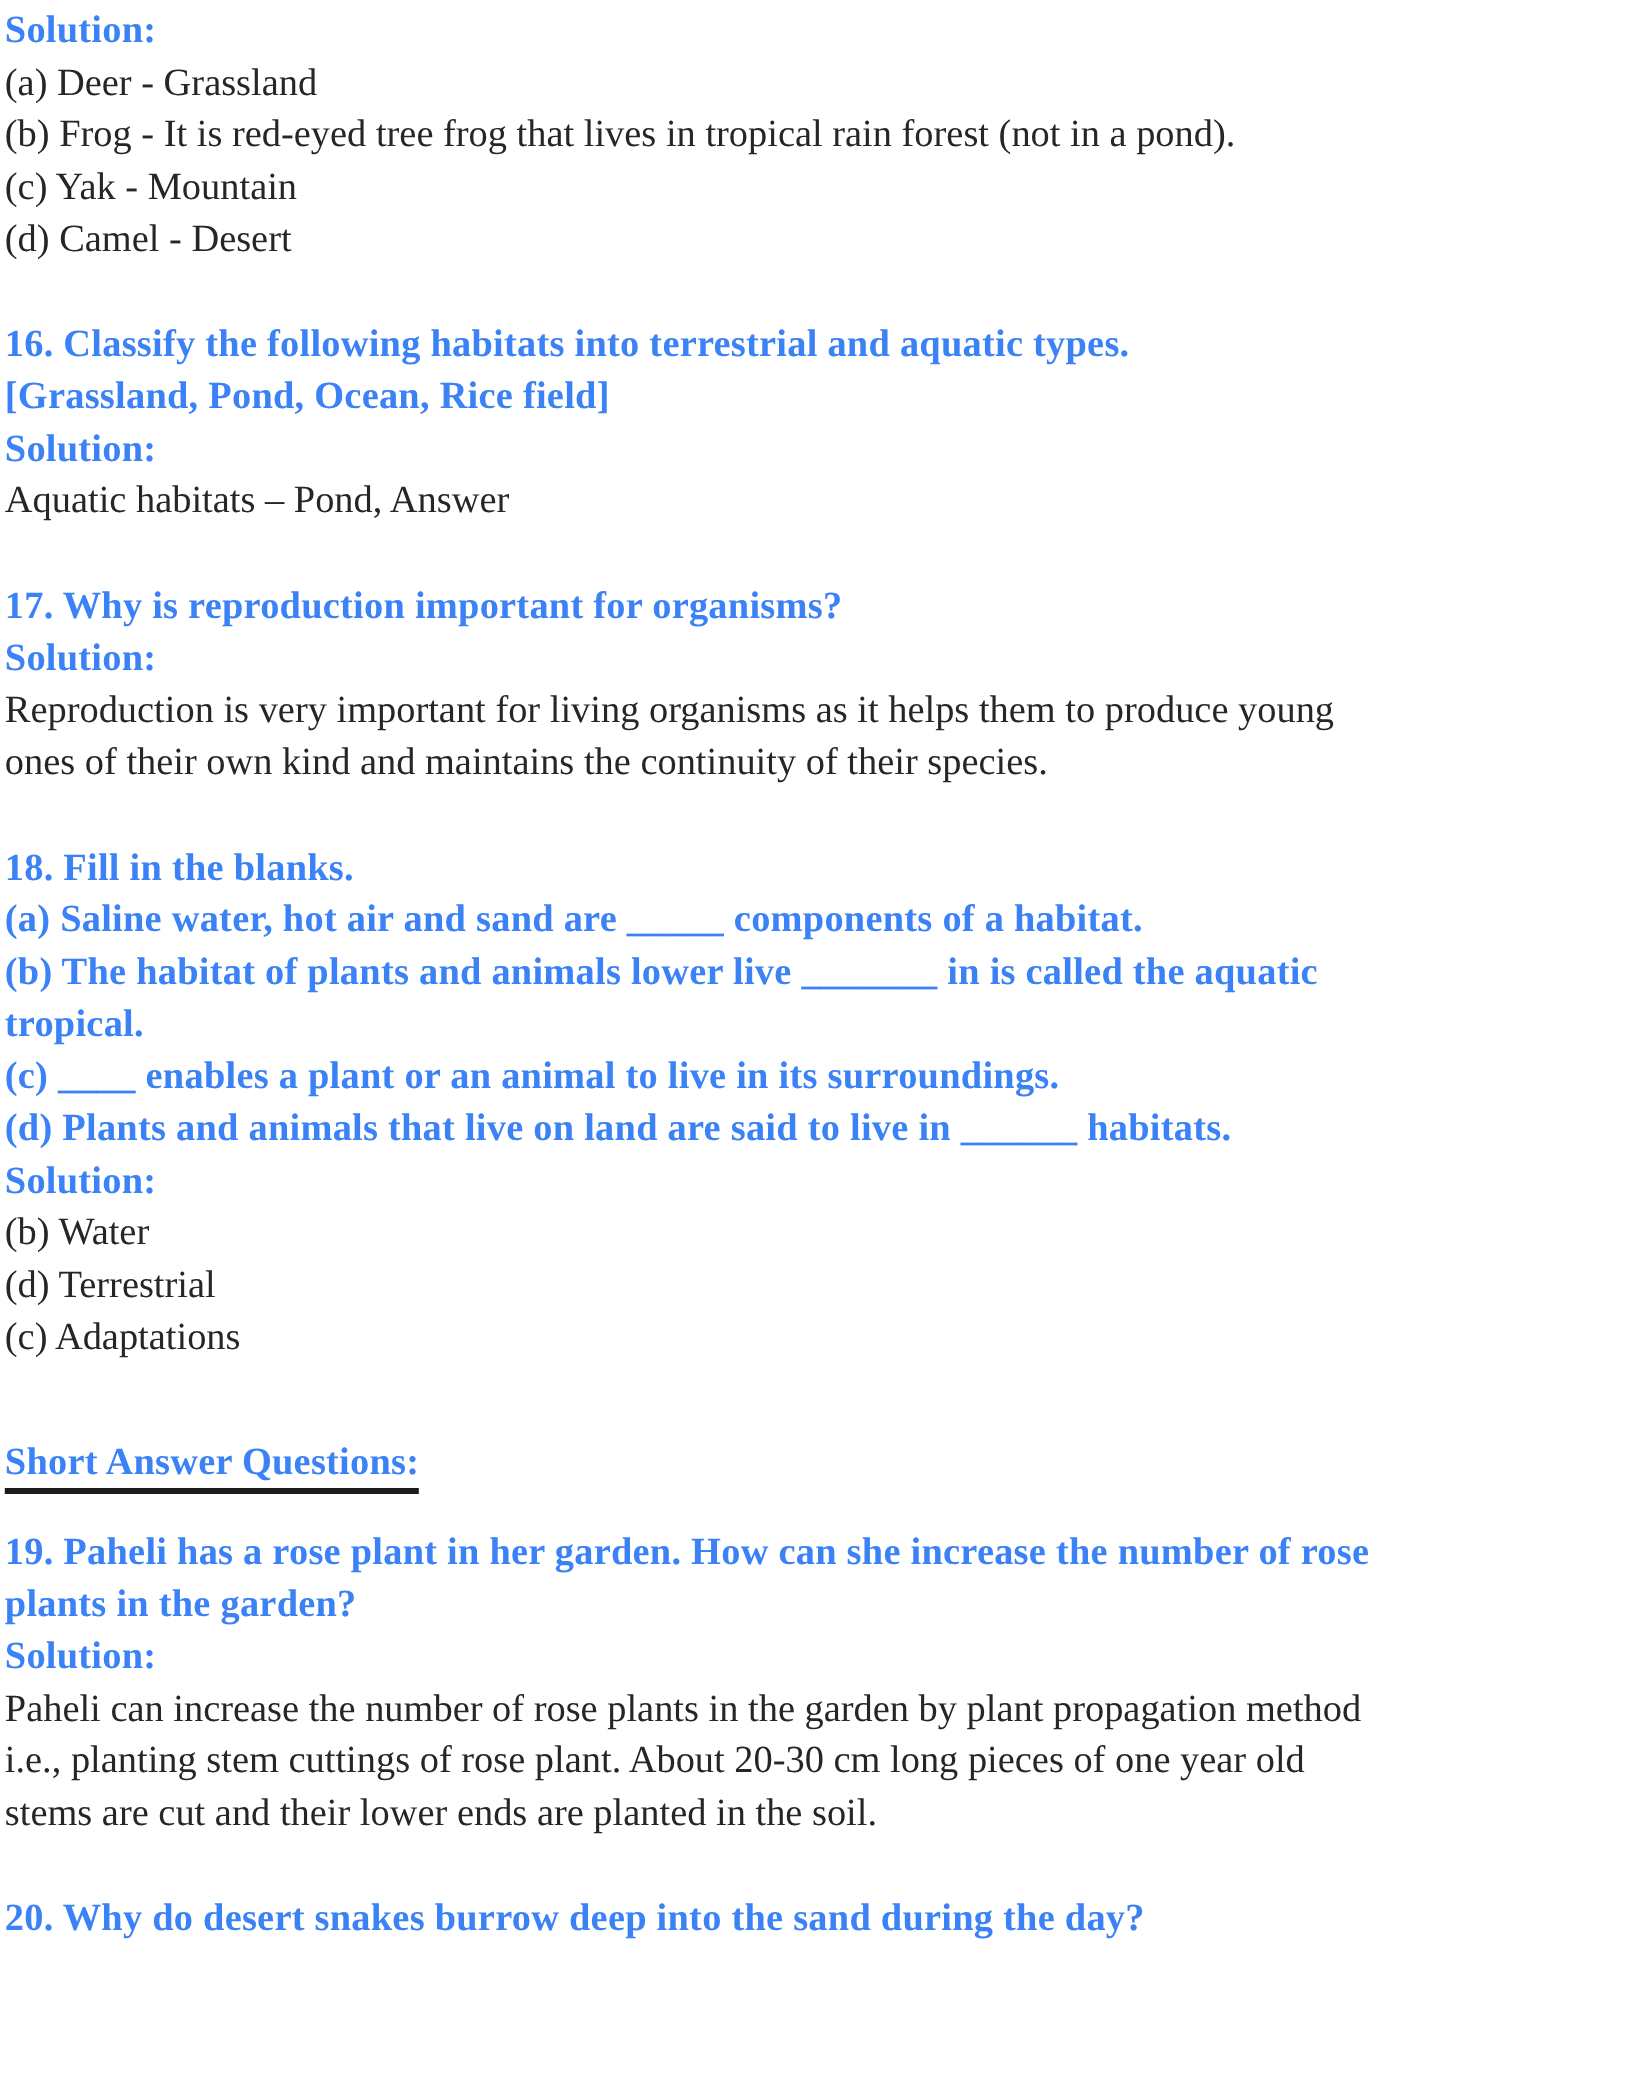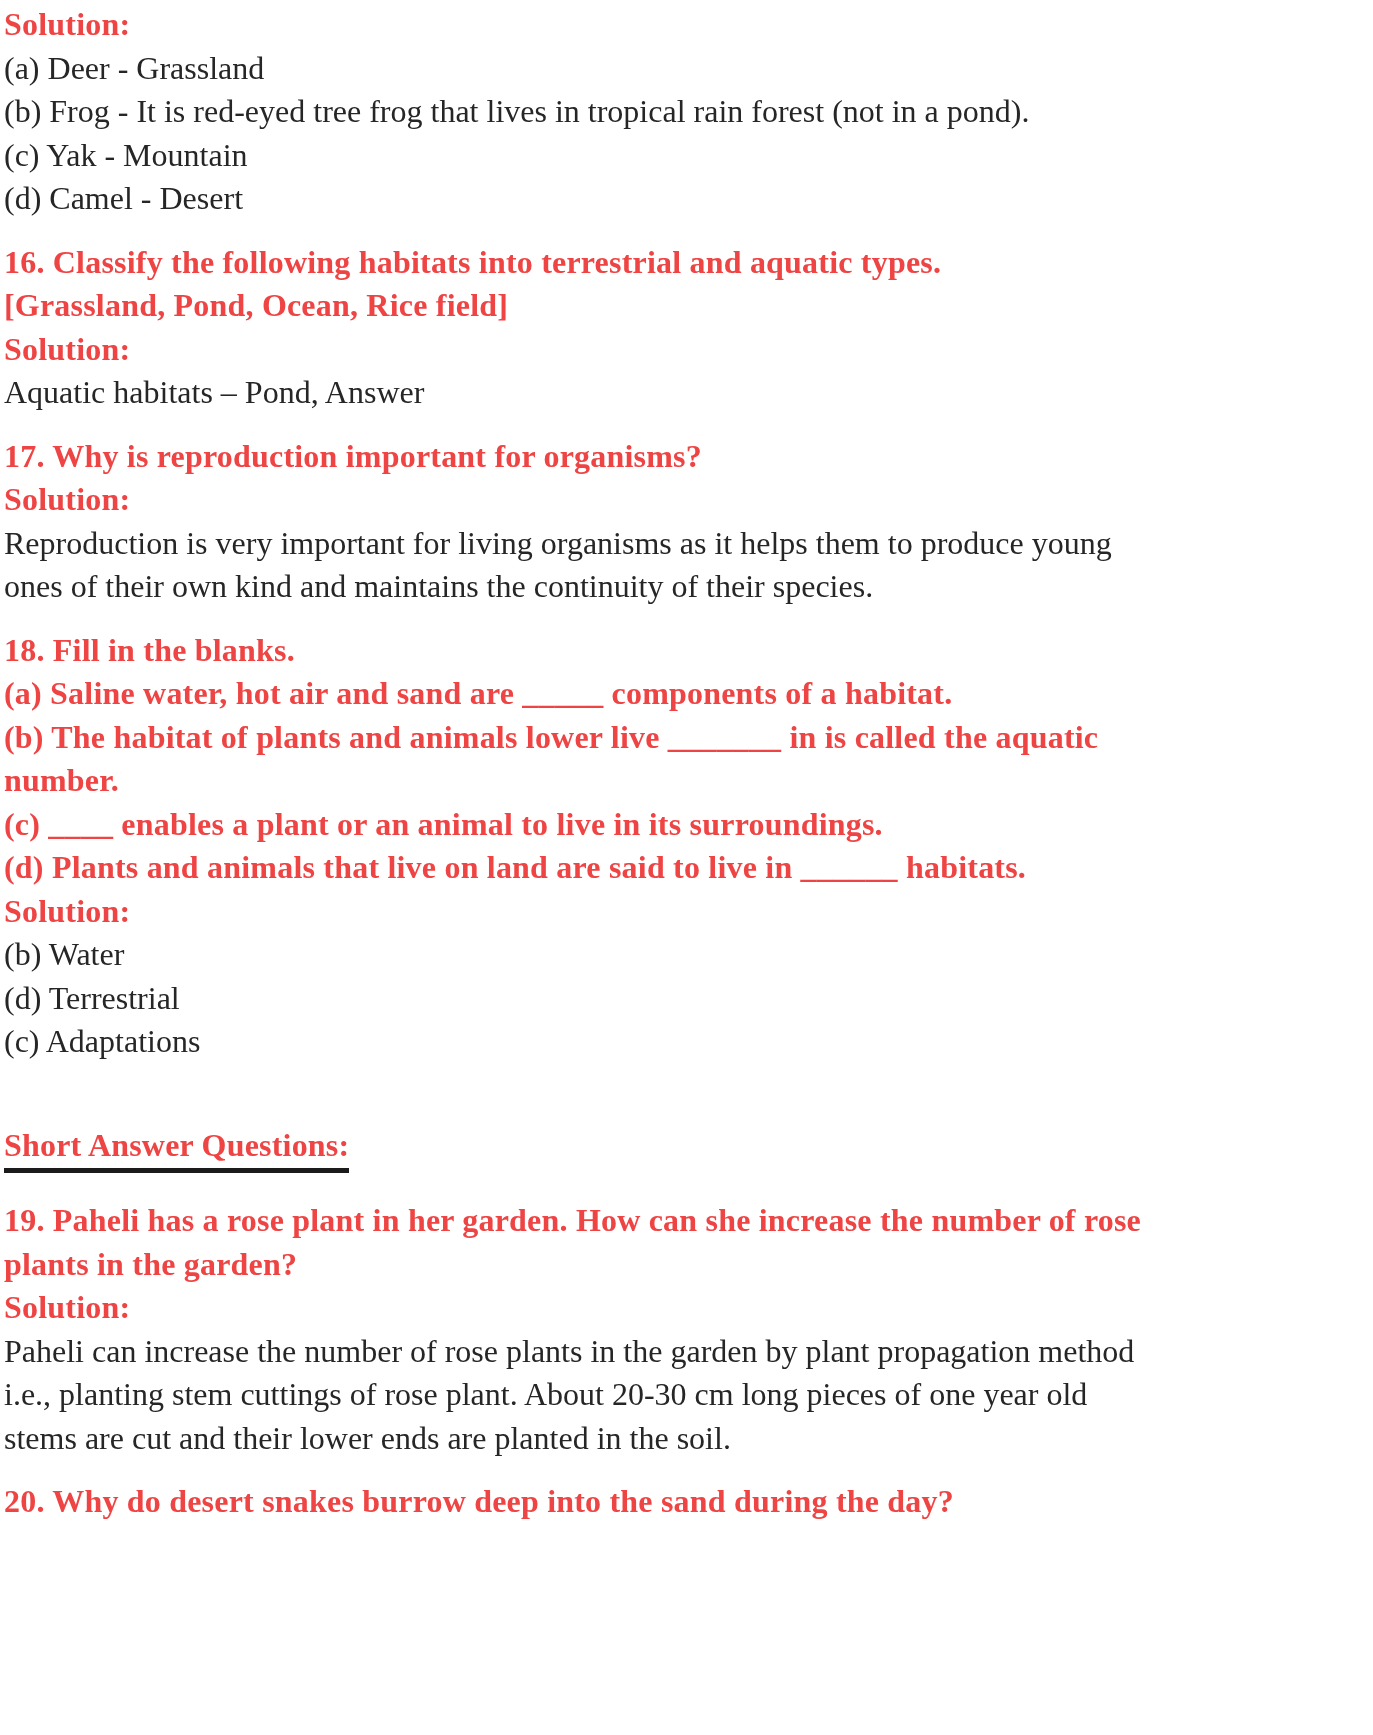--- a/index.html
+++ b/index.html
@@ -13,25 +13,25 @@
     box-sizing: border-box;
     width: 1373px;
     height: 1735px;
     padding: 3px 0 0 4px;
     font-family: "Liberation Serif", "DejaVu Serif", serif;
     font-size: 32px;
     line-height: 43.5px;
     color: #262626;
   }
   .blk { margin: 0; }
-  .blk + .blk { margin-top: 20px; }
+  .blk + .blk { margin-top: 44px; }
   .blk.gap-lg  { margin-top: 60px; }
   .blk.gap-q19 { margin-top: 26px; }
   .ln { white-space: pre; }
-  .b  { font-weight: 700; color: #ef4444; letter-spacing: 0.2px; }
+  .b  { font-weight: 700; color: #3b82f6; letter-spacing: 0.2px; }
   .u-span {
     display: inline-block;
     border-bottom: 5px solid #1b1b1b;
     padding-bottom: 1px;
   }
 </style>
 </head>
 <body>
 
 <div class="page">
@@ -55,21 +55,21 @@
     <div class="ln b">17. Why is reproduction important for organisms?</div>
     <div class="ln b">Solution:</div>
     <div class="ln">Reproduction is very important for living organisms as it helps them to produce young</div>
     <div class="ln">ones of their own kind and maintains the continuity of their species.</div>
   </section>
 
   <section class="blk">
     <div class="ln b">18. Fill in the blanks.</div>
     <div class="ln b">(a) Saline water, hot air and sand are _____ components of a habitat.</div>
     <div class="ln b">(b) The habitat of plants and animals lower live _______ in is called the aquatic</div>
-    <div class="ln b">number.</div>
+    <div class="ln b">tropical.</div>
     <div class="ln b">(c) ____ enables a plant or an animal to live in its surroundings.</div>
     <div class="ln b">(d) Plants and animals that live on land are said to live in ______ habitats.</div>
     <div class="ln b">Solution:</div>
     <div class="ln">(b) Water</div>
     <div class="ln">(d) Terrestrial</div>
     <div class="ln">(c) Adaptations</div>
   </section>
 
   <section class="blk gap-lg">
     <div class="ln b"><span class="u-span">Short Answer Questions:</span></div>

